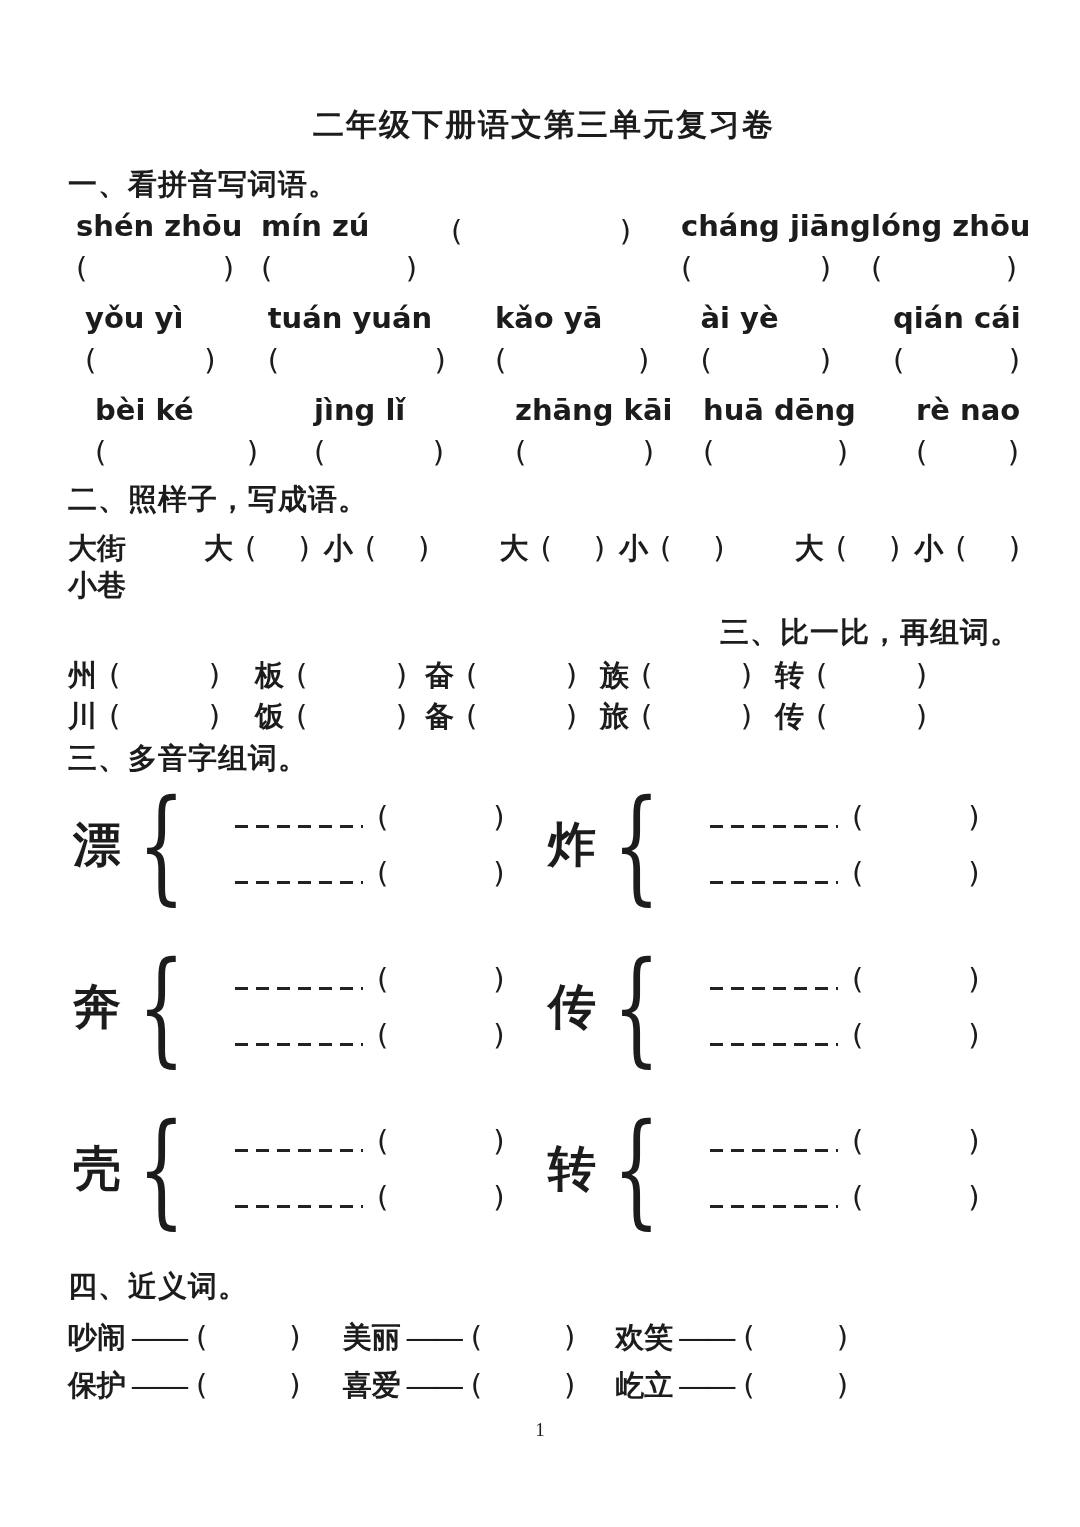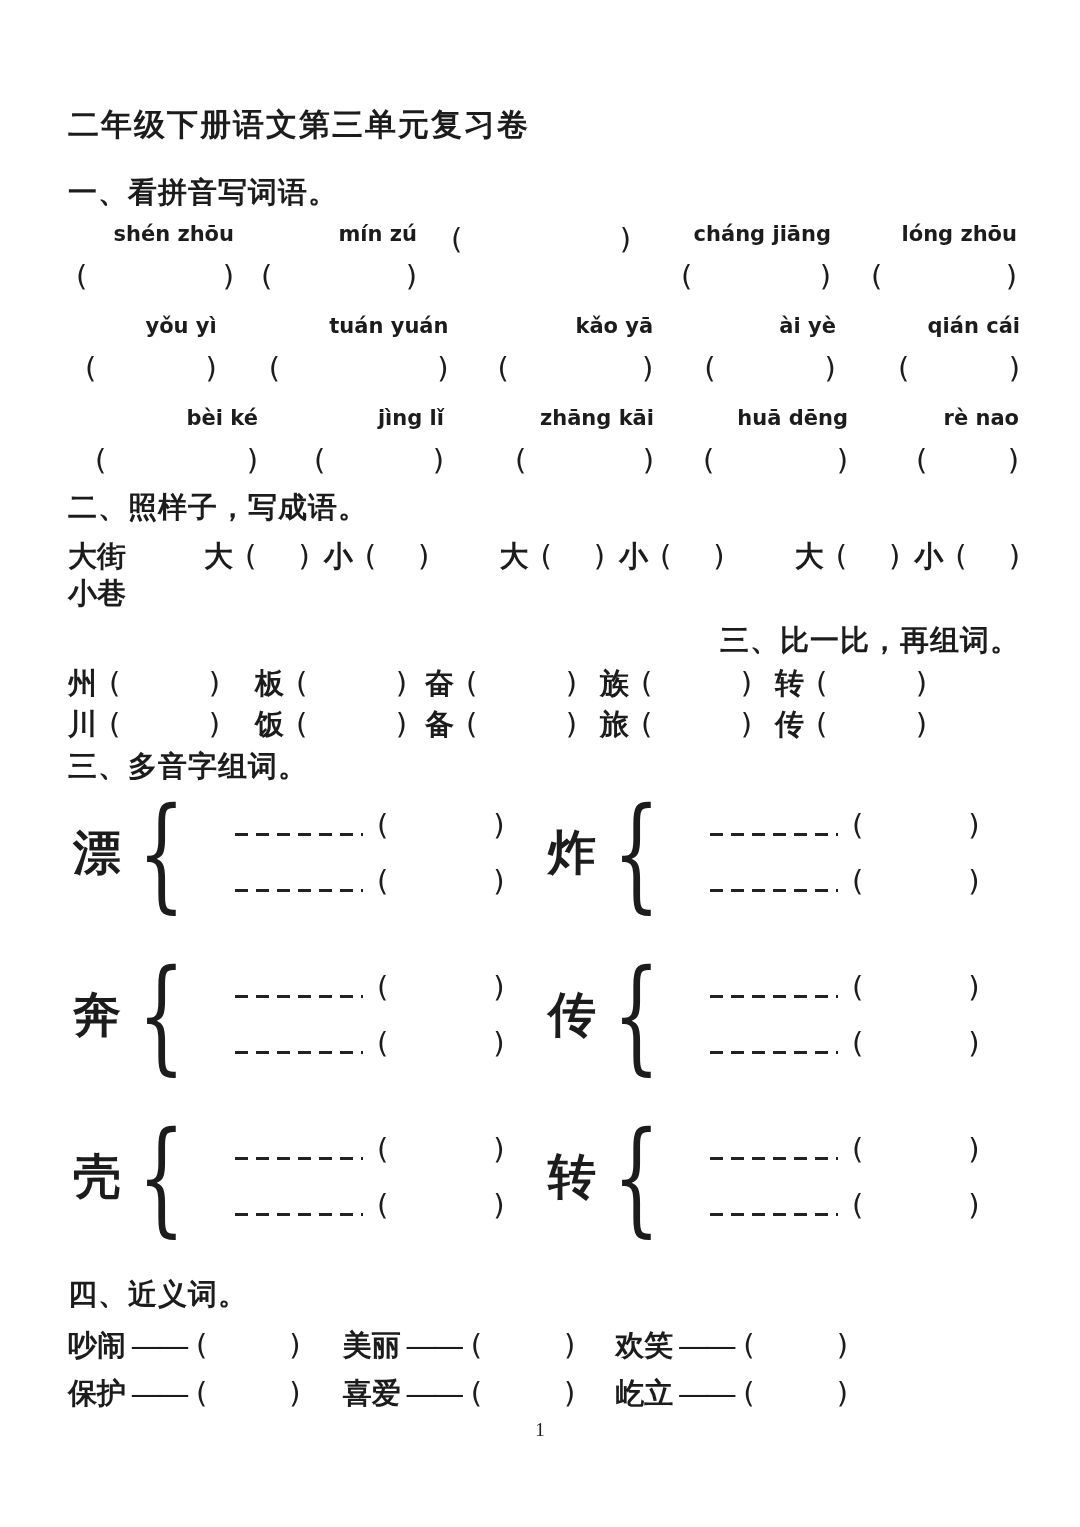--- a/index.html
+++ b/index.html
@@ -1,27 +1,27 @@
 <!DOCTYPE html>
 <html><head>
 <meta charset="utf-8">
 <style>
   html,body{margin:0;padding:0;background:#e8e8e8;}
   .sheet{
     width:1080px;height:1527px;background:#ffffff;color:#1c1c1c;
     font-family:"Liberation Serif","DejaVu Serif",serif;
     position:relative;box-sizing:border-box;padding:0 60px 0 68px;overflow:hidden;
   }
-  .title{margin-top:106px;text-align:left;font-size:31px;font-weight:700;letter-spacing:2px;line-height:38px;}
+  .title{margin-top:106px;text-align:center;font-size:31px;font-weight:700;letter-spacing:2px;line-height:38px;}
   .heading{font-size:29px;font-weight:700;line-height:32px;letter-spacing:1px;}
-  #s1h{margin-top:32px;}
+  #s1h{margin-top:24px;}
   .py-group{display:flex;margin-top:8px;}
   #pg2,#pg3{margin-top:13px;gap:16px;}
   .py-cell{display:flex;flex-direction:column;}
-  .py-word{font-family:"DejaVu Sans",sans-serif;font-weight:600;font-size:21px;line-height:37px;white-space:nowrap;text-align:right;}
+  .py-word{font-family:"DejaVu Sans",sans-serif;font-weight:600;font-size:29px;line-height:37px;white-space:nowrap;text-align:left;}
   .py-parens{display:flex;justify-content:space-between;margin-top:5px;line-height:37px;}
   .p{font-family:"DejaVu Sans",sans-serif;font-size:29px;font-weight:400;}
   .cn{font-weight:700;}
   .gap{display:inline-block;}
   #s2h{margin-top:12px;}
   .s2-row{margin-top:15px;display:flex;align-items:baseline;font-size:29px;line-height:37px;gap:33px;}
   .s2-pair{display:inline-flex;align-items:baseline;}
   #s3h{margin-top:12px;text-align:right;}
   .s3-row{display:flex;margin-top:10px;font-size:29px;line-height:34px;}
   .s3-row + .s3-row{margin-top:7px;}

